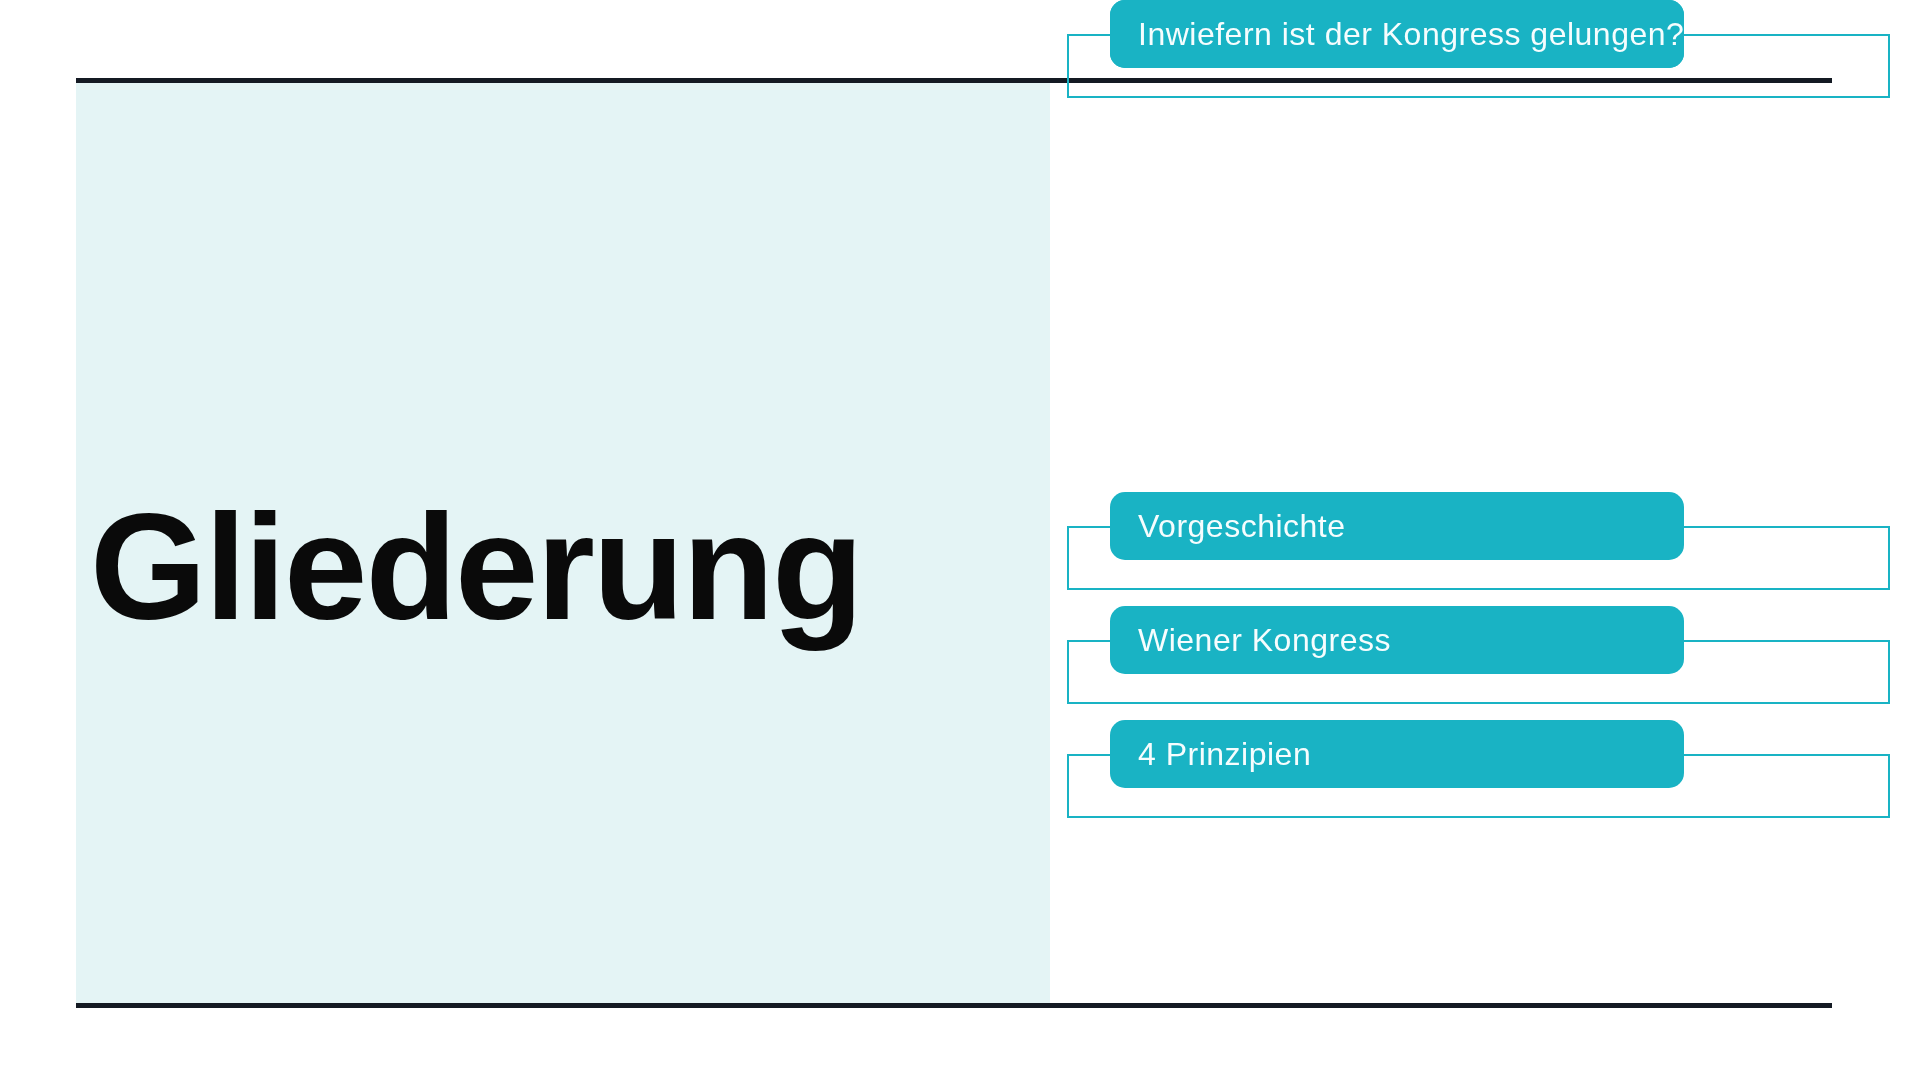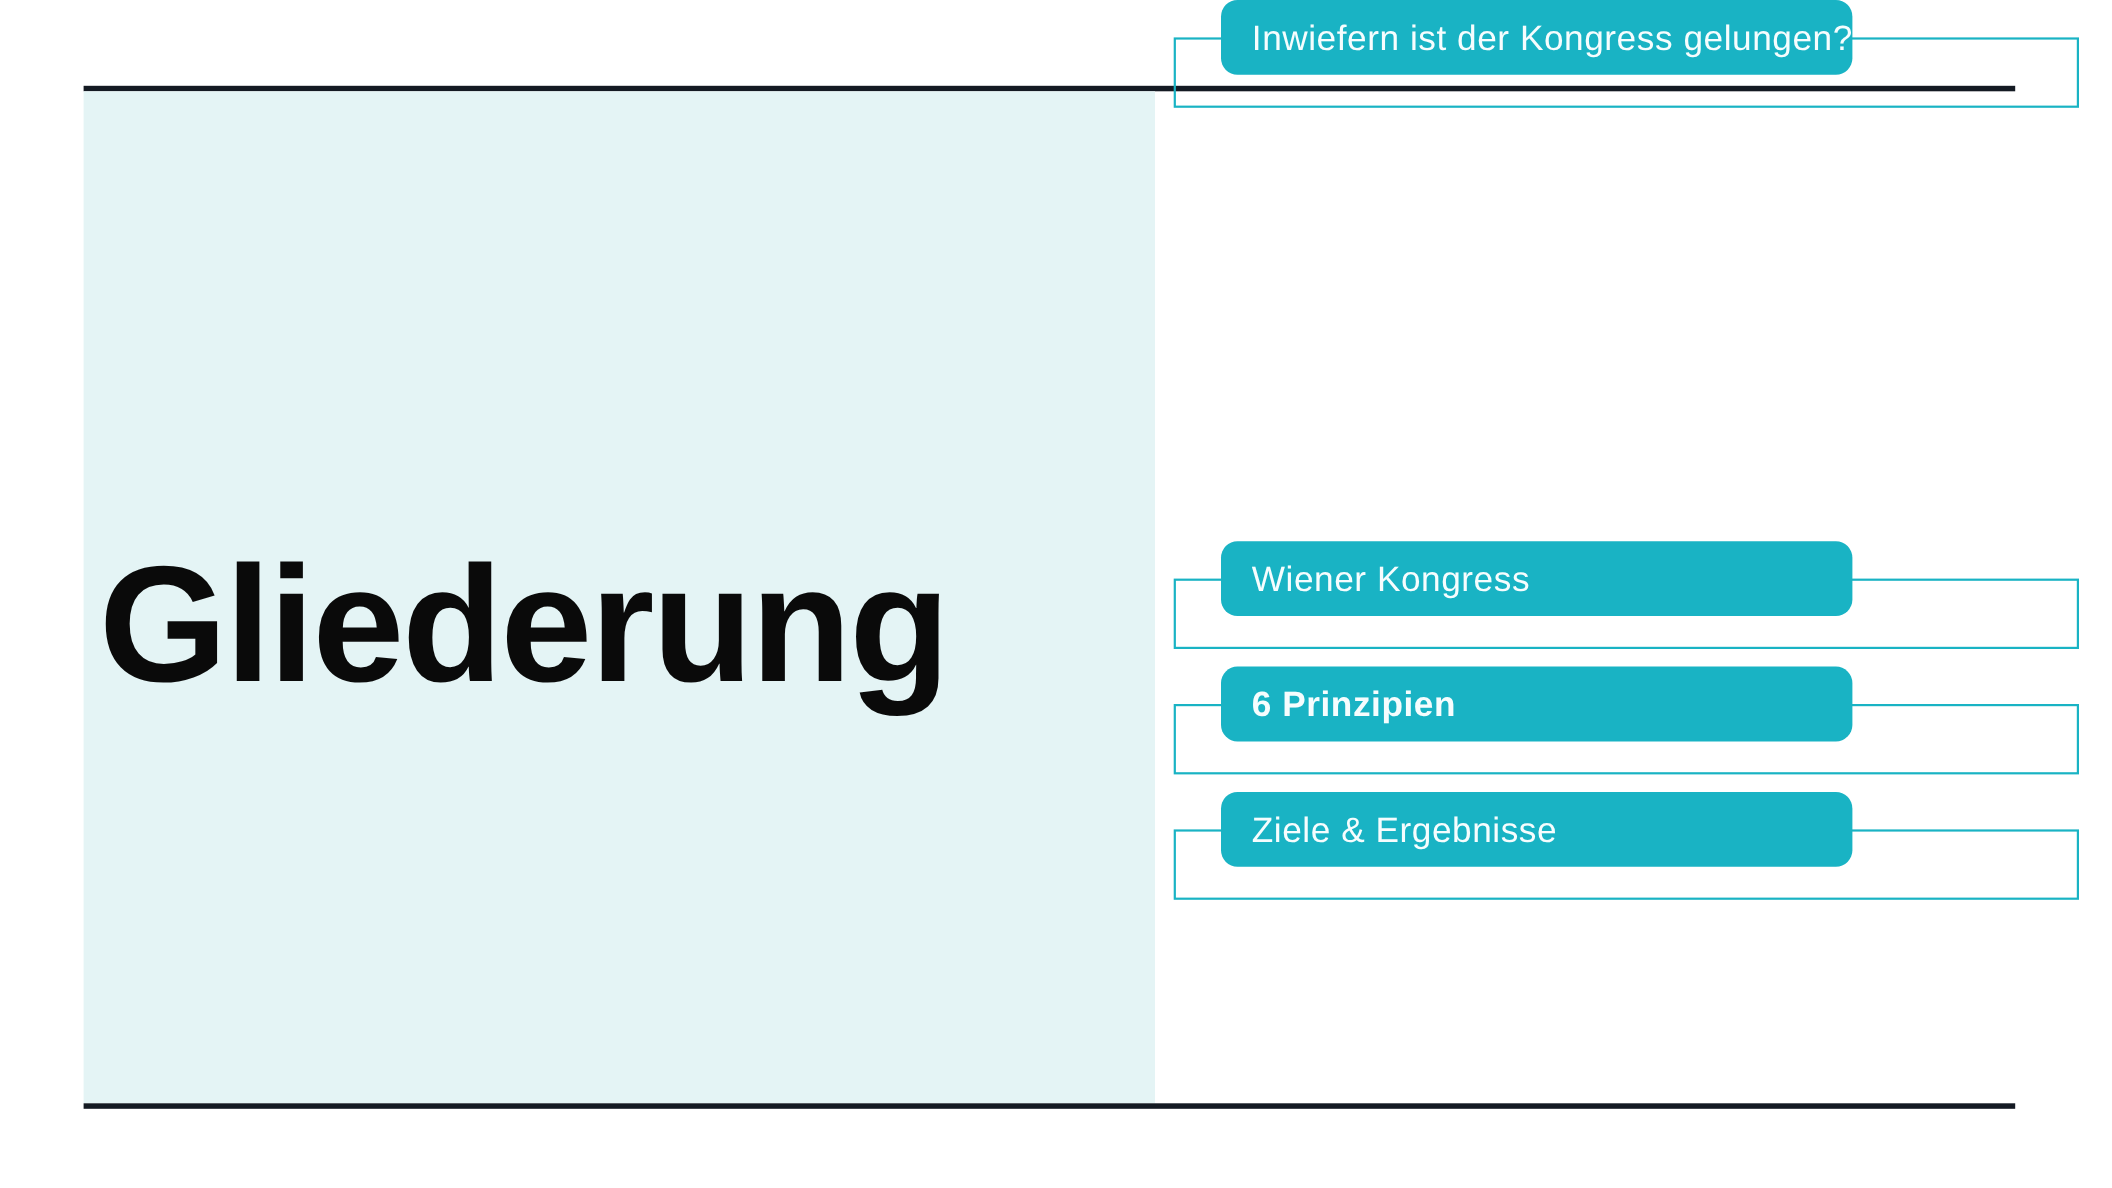--- a/index.html
+++ b/index.html
@@ -23,21 +23,21 @@
   .slide-title{
     position:absolute;left:90px;top:492px;
     font-size:150px;line-height:1.0;font-weight:700;
     letter-spacing:-2px;color:var(--title-text);white-space:nowrap;
   }
 
   .outline-item{position:absolute;left:1067px;width:823px;height:98px;}
   .outline-item:nth-of-type(1){top:264px;}
   .outline-item:nth-of-type(2){top:378px;}
   .outline-item:nth-of-type(3){top:492px;}
-  .outline-item:nth-of-type(4){top:606px;font-weight:bold;}
+  .outline-item:nth-of-type(4){top:606px;}
   .outline-item:nth-of-type(5){top:720px;}
 
   .connector{
     position:absolute;left:0;top:34px;width:823px;height:64px;
     border:2px solid var(--accent-teal);background:transparent;
   }
   .pill{
     position:absolute;left:43px;top:0;width:574px;height:68px;
     background:var(--accent-teal);border-radius:15px;
     display:flex;align-items:center;padding-left:28px;
@@ -53,32 +53,38 @@
 <div class="slide">
 
   <div class="rule top"></div>
 
   <div class="mint-panel">
     
   </div>
 
   <h1 class="slide-title">Gliederung</h1>
 
+  <div class="outline-item">
+    <div class="connector"></div>
+    <div class="pill">
+      <span class="pill-label">Vorgeschichte</span>
+    </div>
+  </div>
 
   <div class="outline-item">
     <div class="connector"></div>
     <div class="pill">
       <span class="pill-label">Wiener Kongress</span>
     </div>
   </div>
 
   <div class="outline-item">
     <div class="connector"></div>
     <div class="pill">
-      <span class="pill-label">6 Prinzipien</span>
+      <span class="pill-label">4 Prinzipien</span>
     </div>
   </div>
 
   <div class="outline-item">
     <div class="connector"></div>
     <div class="pill">
       <span class="pill-label">Ziele &amp; Ergebnisse</span>
     </div>
   </div>
 

